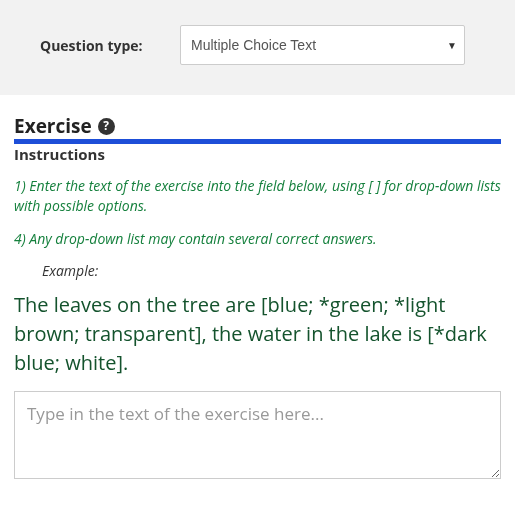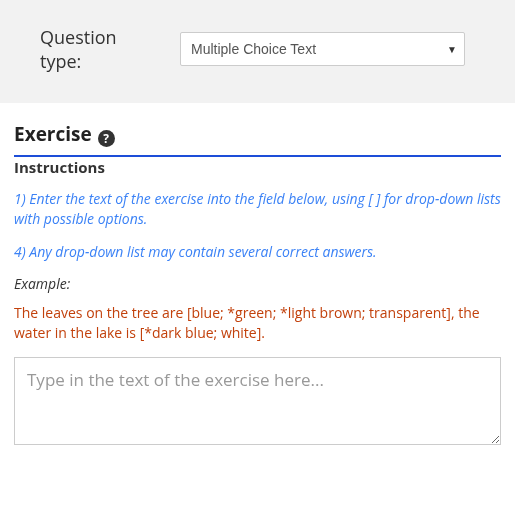--- a/index.html
+++ b/index.html
@@ -11,32 +11,33 @@
   }
   .top-bar {
     background: #f2f2f2;
     padding: 25px 20px 30px 20px;
     display: flex;
     align-items: center;
     gap: 20px;
   }
   .top-bar label {
     flex: 0 0 140px;
-    font-size: 18px;
+    font-size: 14px;
     color: #333;
     padding-left: 20px;
+    font-weight: bold;
   }
   .select-wrap {
     flex: 1;
     position: relative;
     max-width: 285px;
   }
   .select-wrap select {
     width: 100%;
-    height: 34px;
+    height: 40px;
     font-size: 14px;
     color: #555;
     padding: 0 24px 0 10px;
     border: 1px solid #ccc;
     border-radius: 2px;
     background: #fff;
     appearance: none;
     -webkit-appearance: none;
   }
   .select-wrap .arrow {
@@ -48,24 +49,23 @@
     color: #333;
     pointer-events: none;
   }
   .section {
     padding: 18px 14px 20px 14px;
   }
   h2.exercise-heading {
     font-size: 19px;
     font-weight: 700;
     color: #222;
-    padding-bottom: 8px;
-    border-bottom: 2px solid #1d4ed8;
+    border-bottom: 5px solid #1d4ed8;
     display: flex;
-    align-items: flex-end;
+    align-items: center;
     gap: 6px;
   }
   .help-icon {
     display: inline-flex;
     align-items: center;
     justify-content: center;
     width: 17px;
     height: 17px;
     border-radius: 50%;
     background: #333;
@@ -77,32 +77,33 @@
   h3.instructions-heading {
     font-size: 15px;
     font-weight: 700;
     color: #333;
     margin-bottom: 12px;
   }
   .instr {
     font-style: italic;
     font-size: 14px;
     line-height: 1.45;
-    color: #3b82f6;
+    color: #15803d;
     margin-bottom: 12px;
   }
   .example-label {
     font-style: italic;
     font-size: 14px;
     margin-bottom: 10px;
+    margin-left: 28px;
   }
   .example-text {
-    font-size: 14px;
+    font-size: 20px;
     line-height: 1.45;
-    color: #c2410c;
+    color: #14532d;
     margin-bottom: 14px;
   }
   textarea.exercise-input {
     width: 100%;
     min-height: 88px;
     border: 1px solid #ccc;
     padding: 10px 12px;
     font-family: inherit;
     font-size: 17px;
     color: #555;

